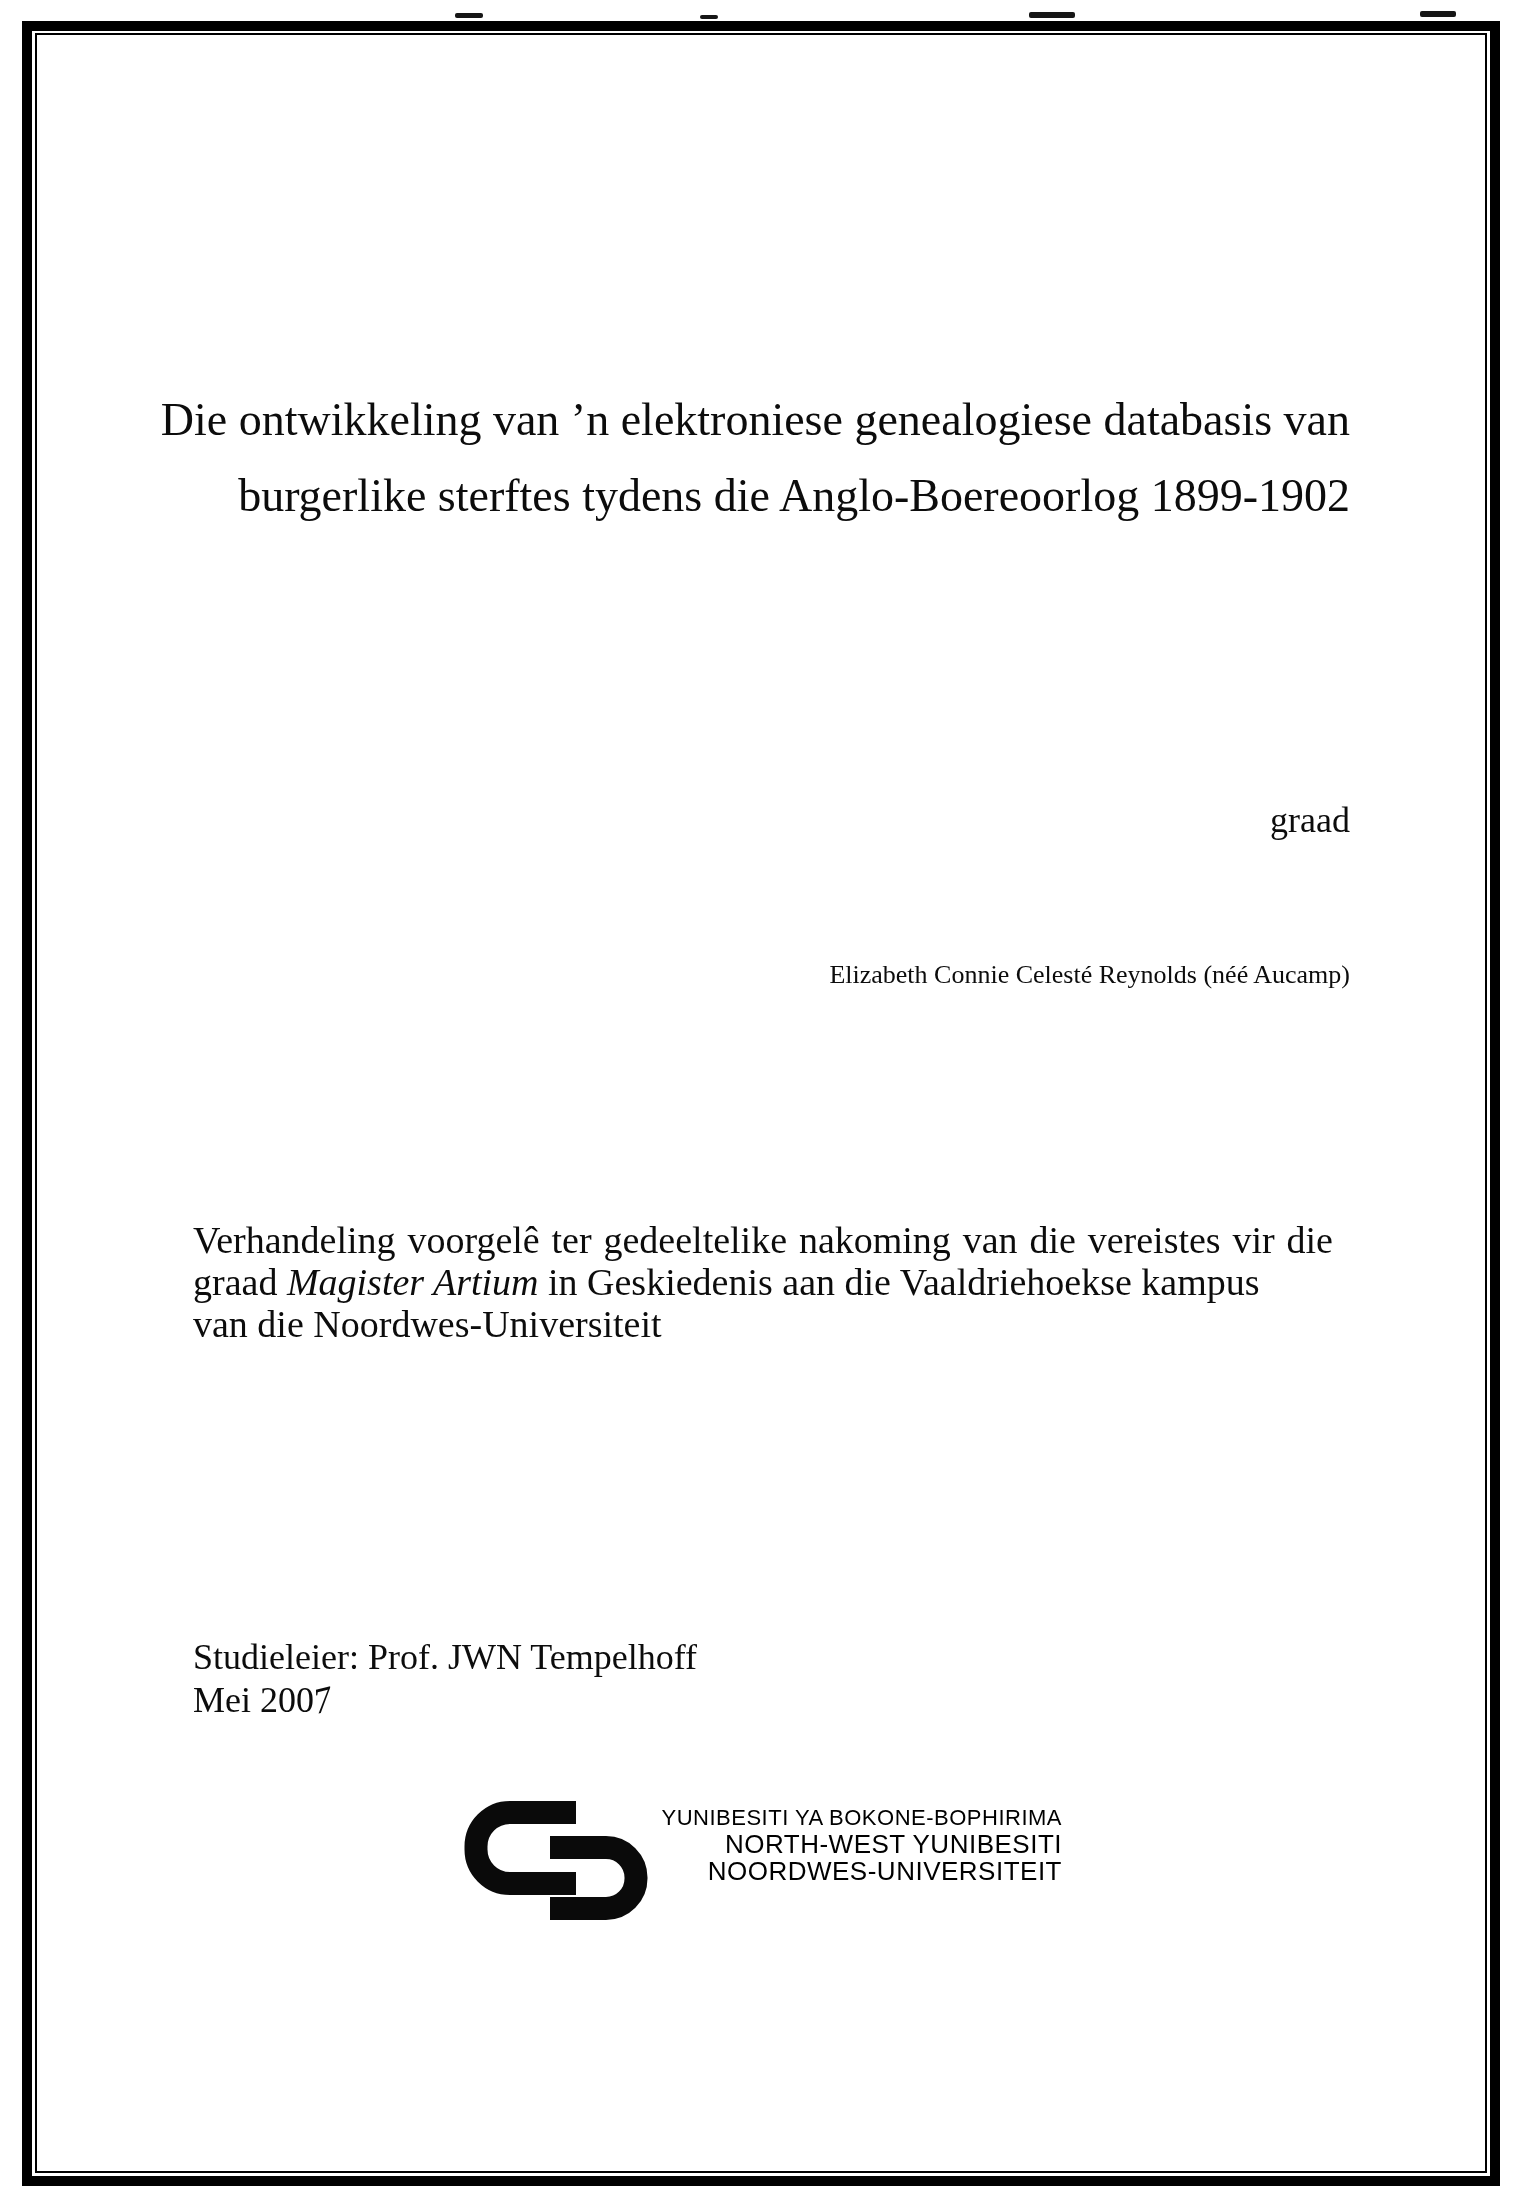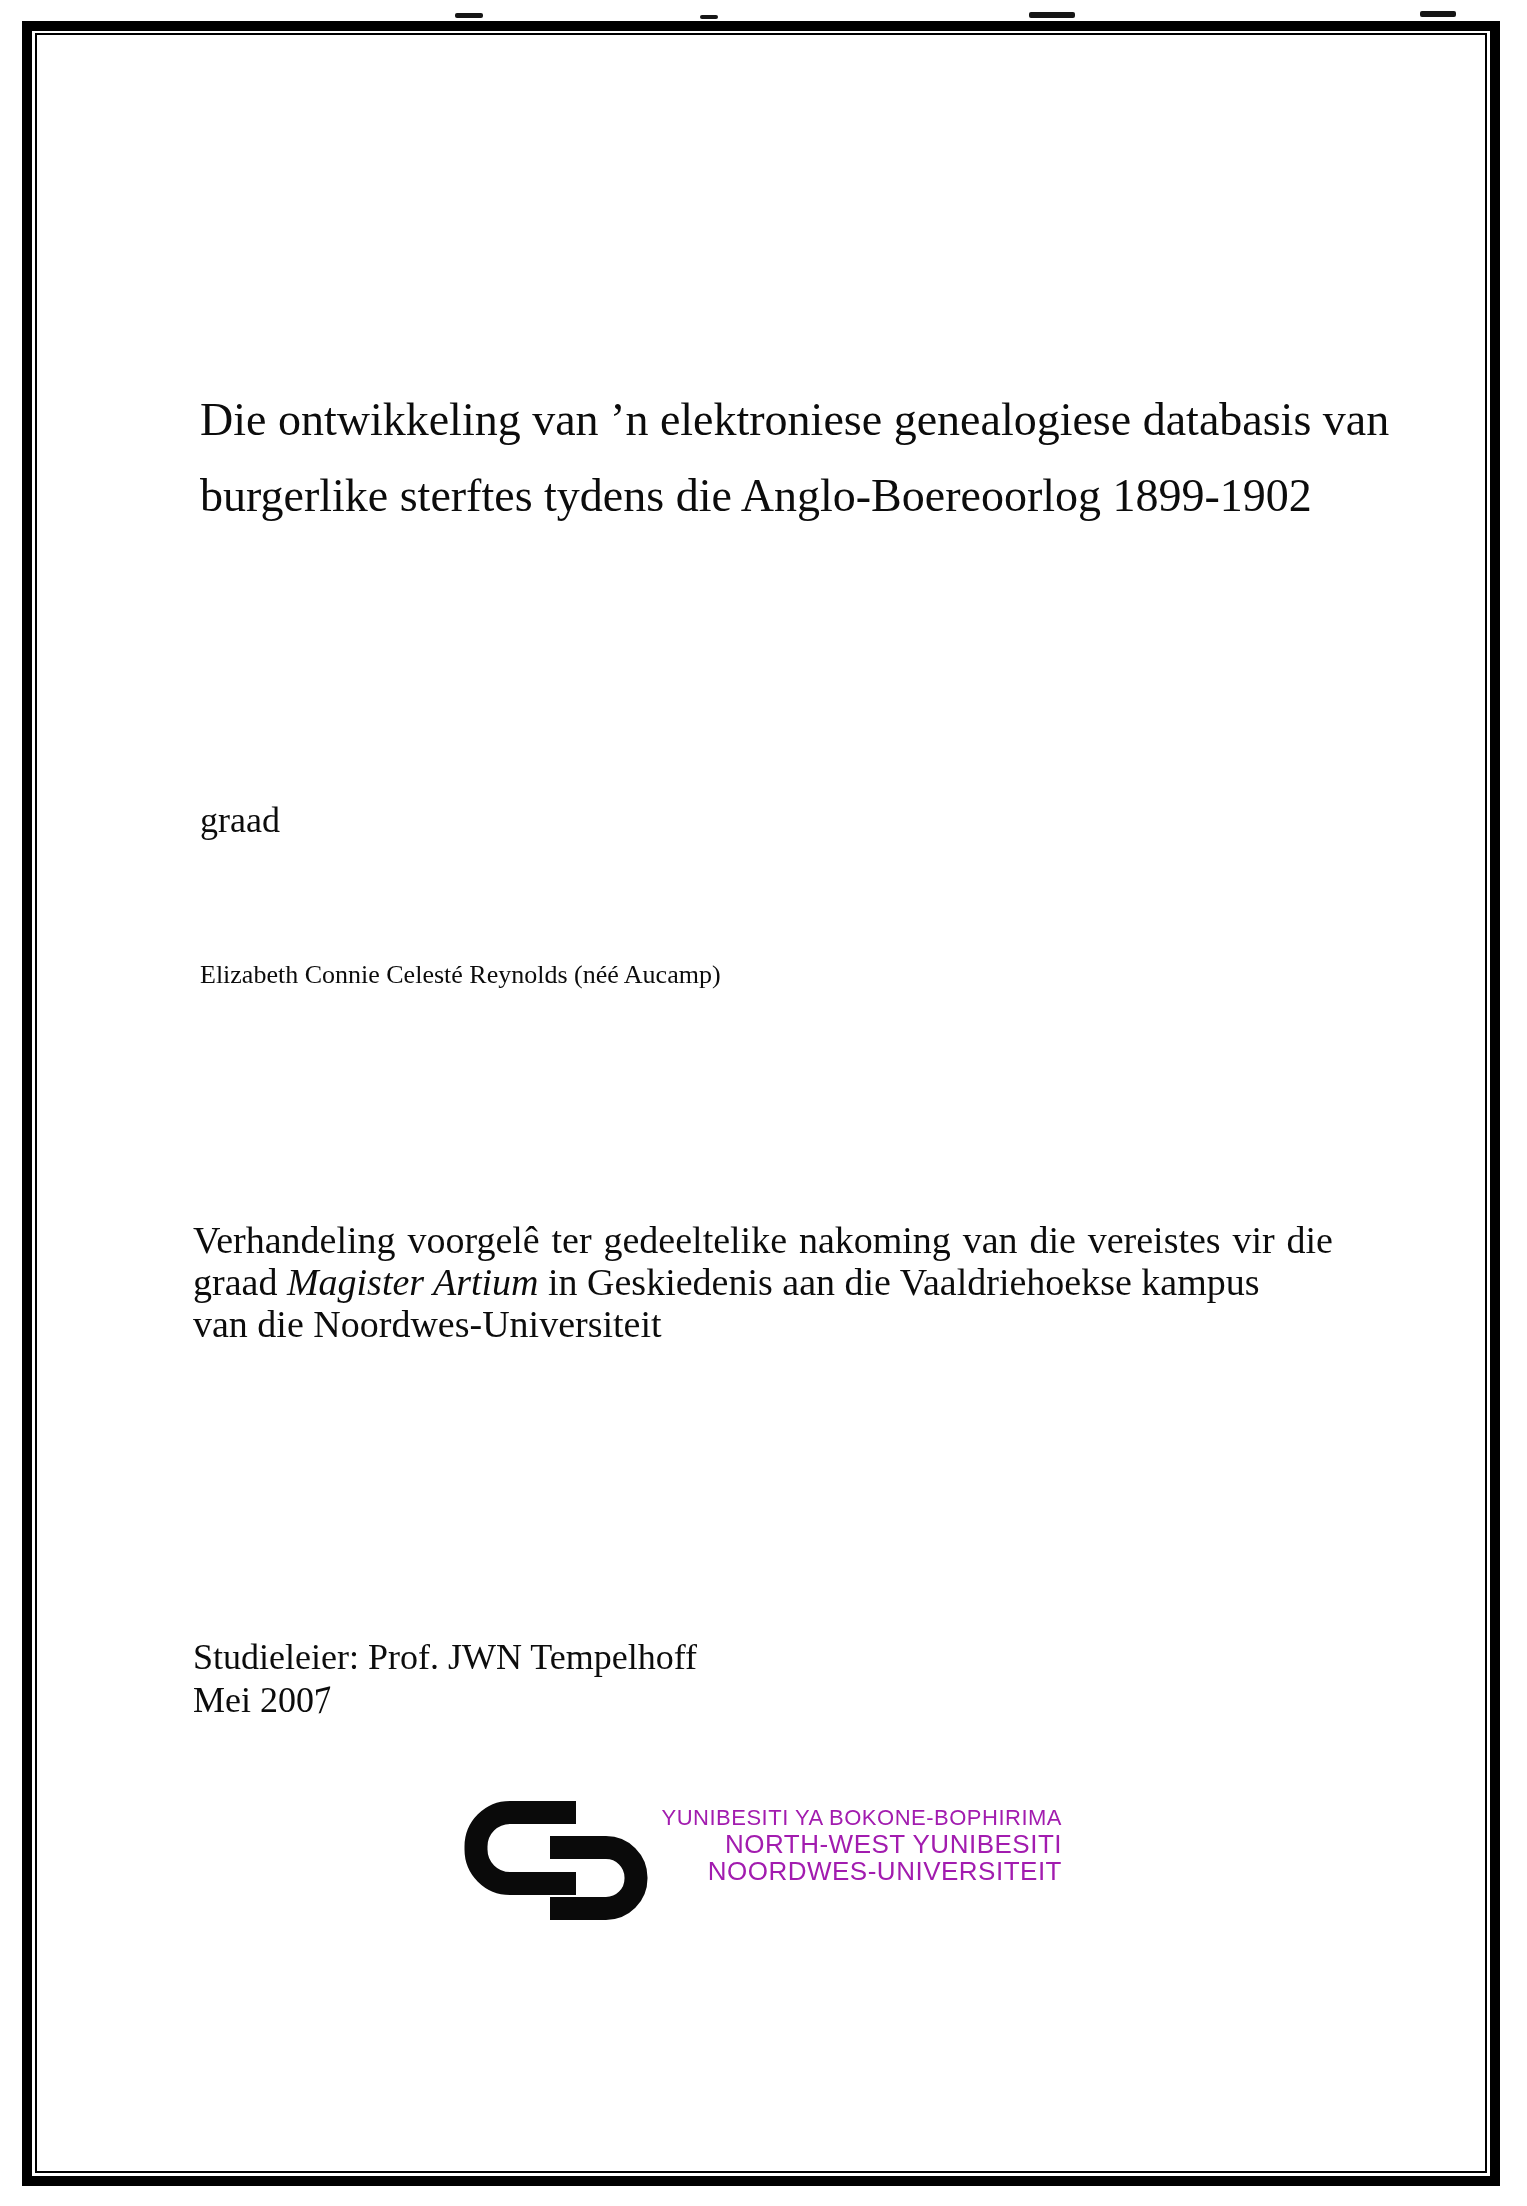--- a/index.html
+++ b/index.html
@@ -22,21 +22,21 @@
     position: absolute; left: 35px; top: 33px;
     width: 1452px; height: 2140px;
     border: 2px solid #000; box-sizing: border-box;
   }
   .artifact { position: absolute; background: #161616; border-radius: 2px; }
   .a1 { left: 455px;  top: 13px; width: 28px; height: 5px; }
   .a2 { left: 700px;  top: 15px; width: 18px; height: 4px; }
   .a3 { left: 1029px; top: 12px; width: 46px; height: 6px; }
   .a4 { left: 1420px; top: 11px; width: 36px; height: 6px; }
 
-  .center-line { display: flex; justify-content: flex-start; white-space: nowrap; }
+  .center-line { display: flex; justify-content: flex-end; white-space: nowrap; }
 
   .title {
     position: absolute; left: 200px; top: 382px; width: 1150px;
     margin: 0; font-weight: normal;
     font-size: 46px; line-height: 76px;
   }
   .byline {
     position: absolute; left: 200px; top: 799px; width: 1150px;
     font-size: 36px; line-height: 42px;
   }
@@ -59,21 +59,21 @@
     display: inline-block;
     transform: rotate(-14deg) skewX(-12deg);
     transform-origin: 55% 70%;
   }
 
   .logo-mark { position: absolute; left: 464px; top: 1800px; }
   .logo-text {
     position: absolute; right: 465px; top: 1804px;
     text-align: right;
     font-family: "Liberation Sans", "DejaVu Sans", sans-serif;
-    color: #a21caf;
+    color: #000000;
   }
   .lt1 { font-size: 22px; line-height: 27px; letter-spacing: 0.5px; }
   .lt2, .lt3 { font-size: 26px; line-height: 27px; letter-spacing: 0.5px; }
 </style>
 </head>
 <body>
 
 <div class="page">
 
   <div class="frame-outer"></div>

